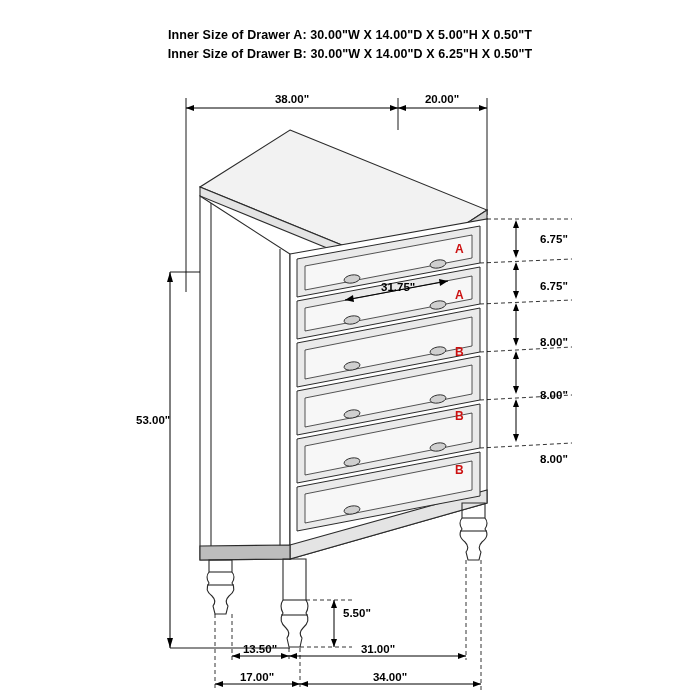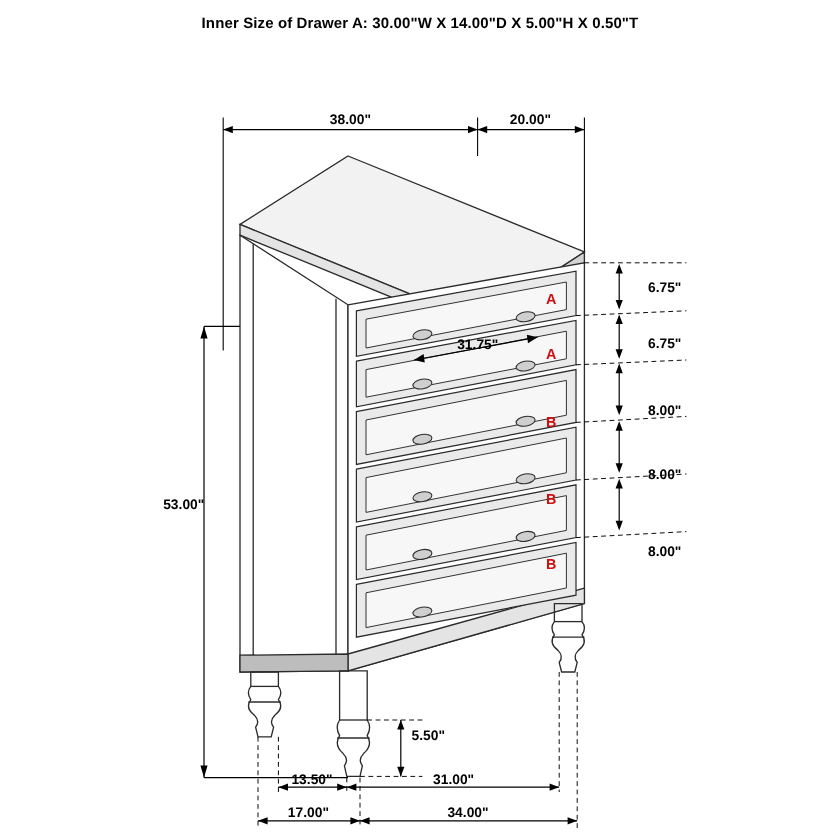--- a/index.html
+++ b/index.html
@@ -15,21 +15,21 @@
     overflow: hidden;
     position: relative;
   }
   #root {
     position: relative;
     width: 700px;
     height: 700px;
   }
   .header {
     position: absolute;
-    top: 10px;
+    top: 26px;
     left: 0;
     width: 700px;
     text-align: center;
   }
   .header-line {
     font-size: 12.5px;
     font-weight: bold;
     letter-spacing: 0.1px;
     line-height: 19px;
     white-space: nowrap;
@@ -83,20 +83,21 @@
   .drawer-inner { fill: #f7f7f7; }
   .knob { fill: #cfcfcf; stroke: #2b2b2b; stroke-width: 0.9; }
 </style>
 </head>
 <body>
 
 <div id="root">
 
   <div class="header">
     <div class="header-line">Inner Size of Drawer A: 30.00"W X 14.00"D X 5.00"H X 0.50"T</div>
+    <div class="header-line">Inner Size of Drawer B: 30.00"W X 14.00"D X 6.25"H X 0.50"T</div>
   </div>
 
   <svg class="diagram" viewBox="0 0 700 700">
 
     <g>
 
       <line class="solidthin" x1="186" y1="98" x2="186" y2="292"></line>
       <line class="solidthin" x1="398" y1="98" x2="398" y2="130"></line>
       <line class="solidthin" x1="487" y1="98" x2="487" y2="215"></line>
 

